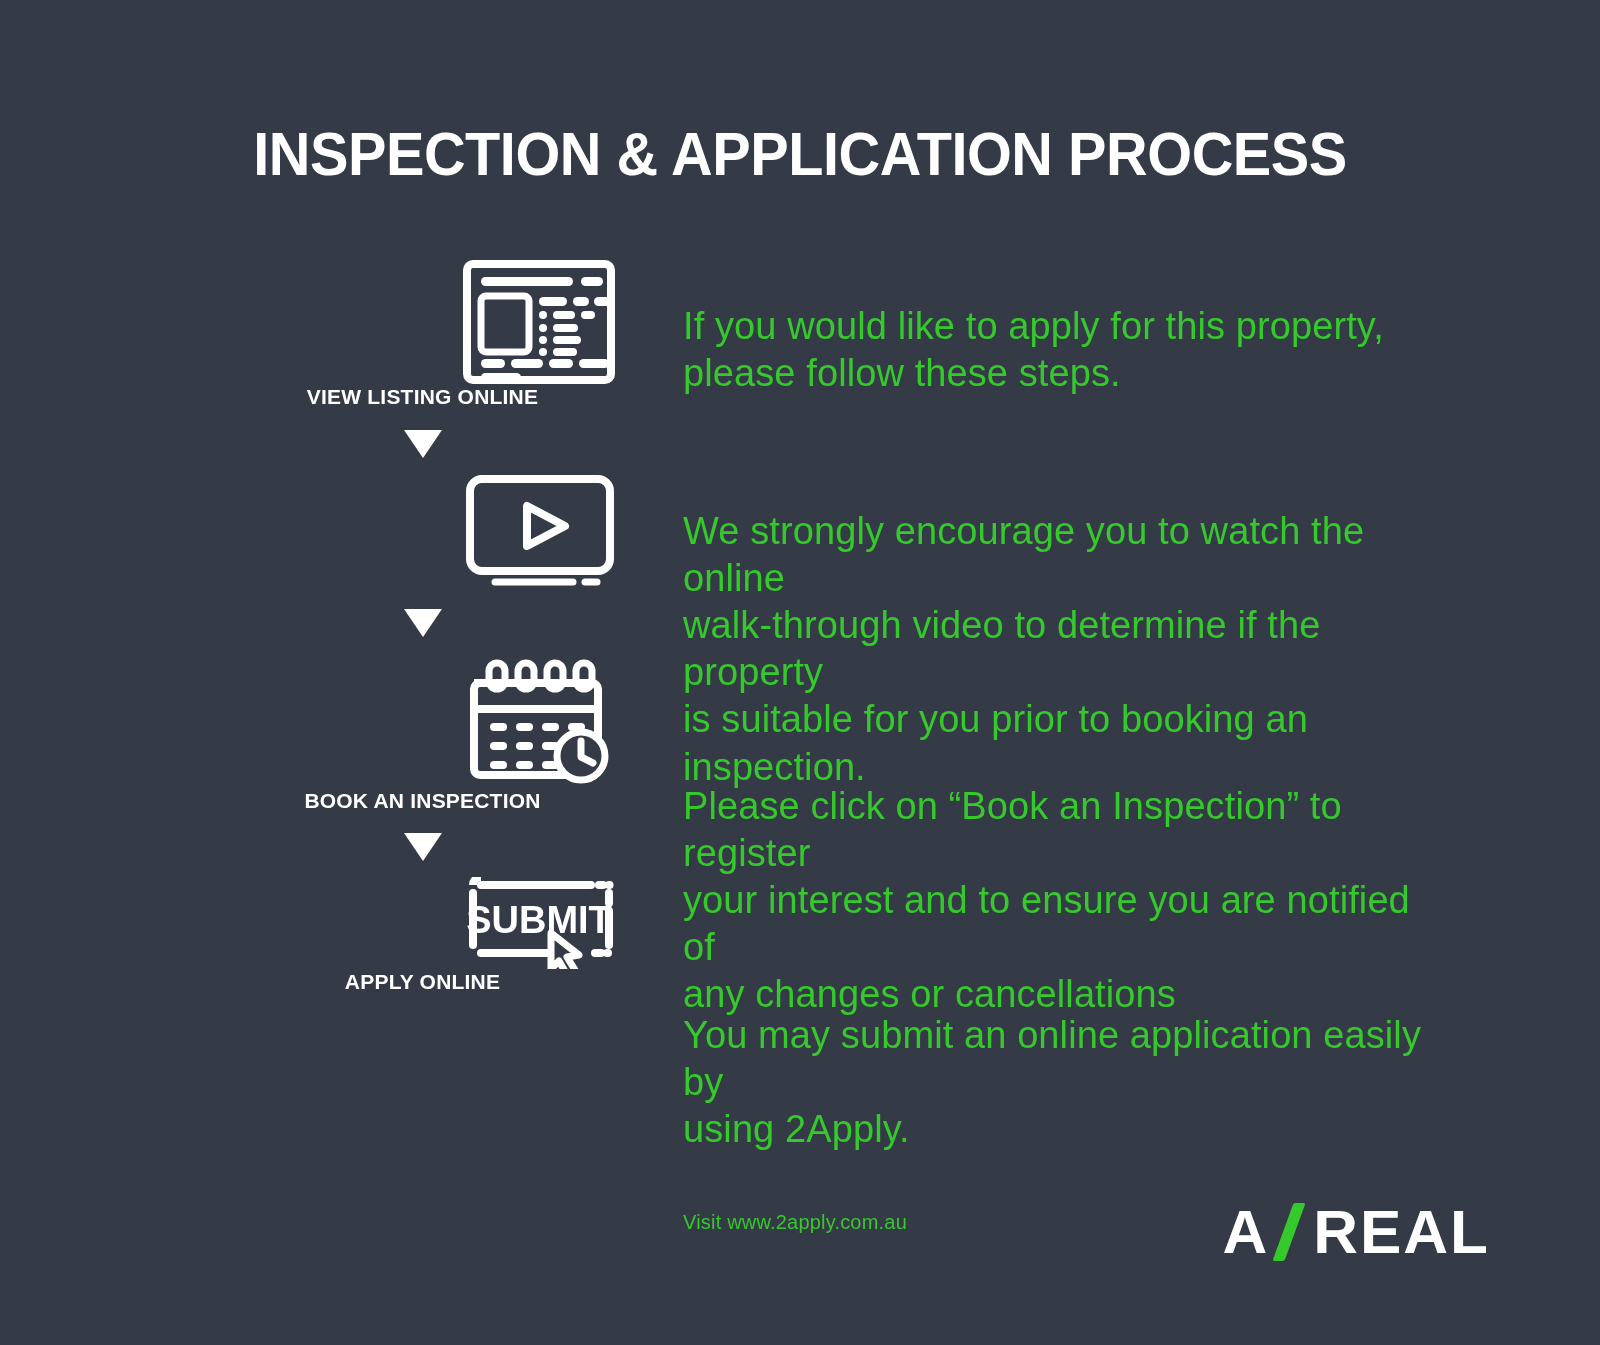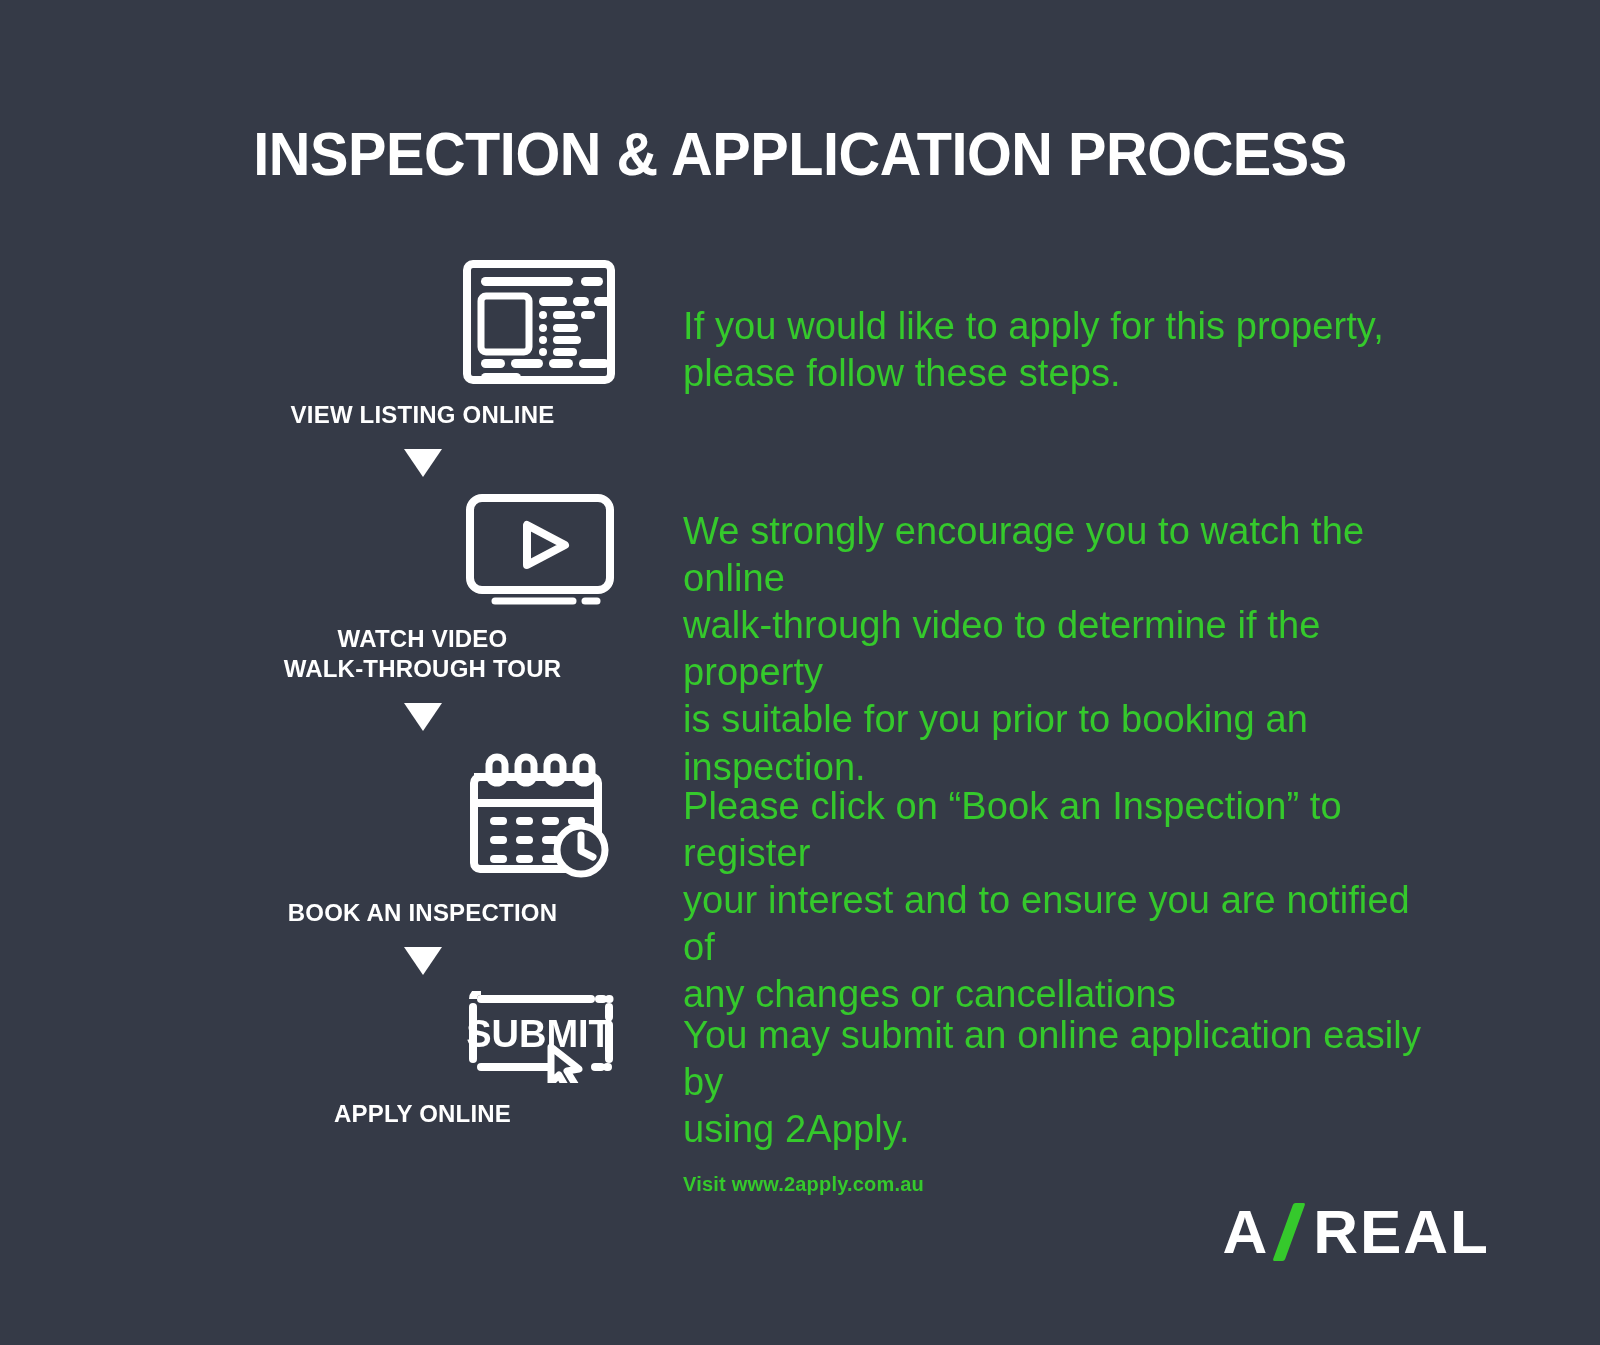--- a/index.html
+++ b/index.html
@@ -35,24 +35,23 @@
     left:230px; top:260px;
     width:385px;
   }
   .step { position:relative; width:385px; }
   .icon-wrap {
     display:flex;
     justify-content:flex-end;
     align-items:center;
   }
   .step-label {
-    margin-top:16px;
     text-align:center;
     color:#ffffff;
-    font-size:24px;
+    font-size:21px;
     font-weight:bold;
     letter-spacing:0.2px;
     line-height:1.22;
     white-space:pre-line;
   }
   .arrow {
     width:0; height:0;
     margin:20px auto 16px auto;
     border-left:19px solid transparent;
     border-right:19px solid transparent;
@@ -64,24 +63,24 @@
   .block { position:absolute; }
   .block p {
     color:#35c92c;
     font-size:38px;
     line-height:1.24;
     font-weight:400;
     letter-spacing:0.1px;
     white-space:pre-line;
   }
   .visit {
-    margin-top:20px;
+    margin-top:58px;
     color:#35c92c;
     font-size:20px;
-    font-weight:bold;
+    font-weight:normal;
     letter-spacing:0.2px;
   }
   #b1 { top:303px; }
   #b2 { top:508px; }
   #b3 { top:783px; }
   #b4 { top:1012px; }
 
   
   .logo {
     position:absolute;
@@ -144,22 +143,20 @@
 
     <div class="step">
       <div class="icon-wrap">
         <svg width="150" height="115" viewBox="0 0 150 115" fill="none">
           <rect x="5" y="5" width="140" height="92" rx="12" stroke="#ffffff" stroke-width="8"></rect>
           <path d="M62 32 L62 72 L100 52 Z" stroke="#ffffff" stroke-width="8" stroke-linejoin="round" stroke-linecap="round" fill="none"></path>
           <line x1="30" y1="108" x2="108" y2="108" stroke="#ffffff" stroke-width="7" stroke-linecap="round"></line>
           <line x1="120" y1="108" x2="132" y2="108" stroke="#ffffff" stroke-width="7" stroke-linecap="round"></line>
         </svg>
       </div>
-      <div class="step-label">WATCH VIDEO
-WALK-THROUGH TOUR</div>
     </div>
 
     <div class="arrow"></div>
 
     <div class="step">
       <div class="icon-wrap">
         <svg width="150" height="135" viewBox="0 0 150 135" fill="none">
           <path d="M9 30 h118 a6 6 0 0 1 6 6 v80 a6 6 0 0 1 -6 6 h-112 a6 6 0 0 1 -6 -6 v-80 a6 6 0 0 1 6 -6 z" stroke="#ffffff" stroke-width="8" fill="none"></path>
           <line x1="7" y1="56" x2="133" y2="56" stroke="#ffffff" stroke-width="8"></line>
 

